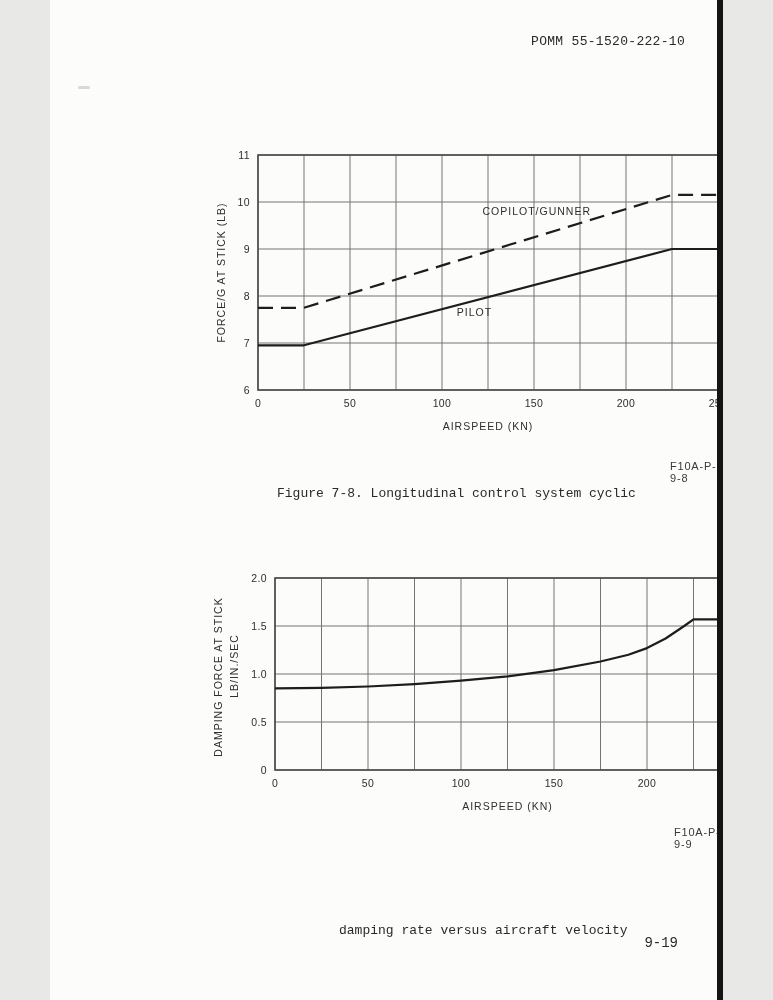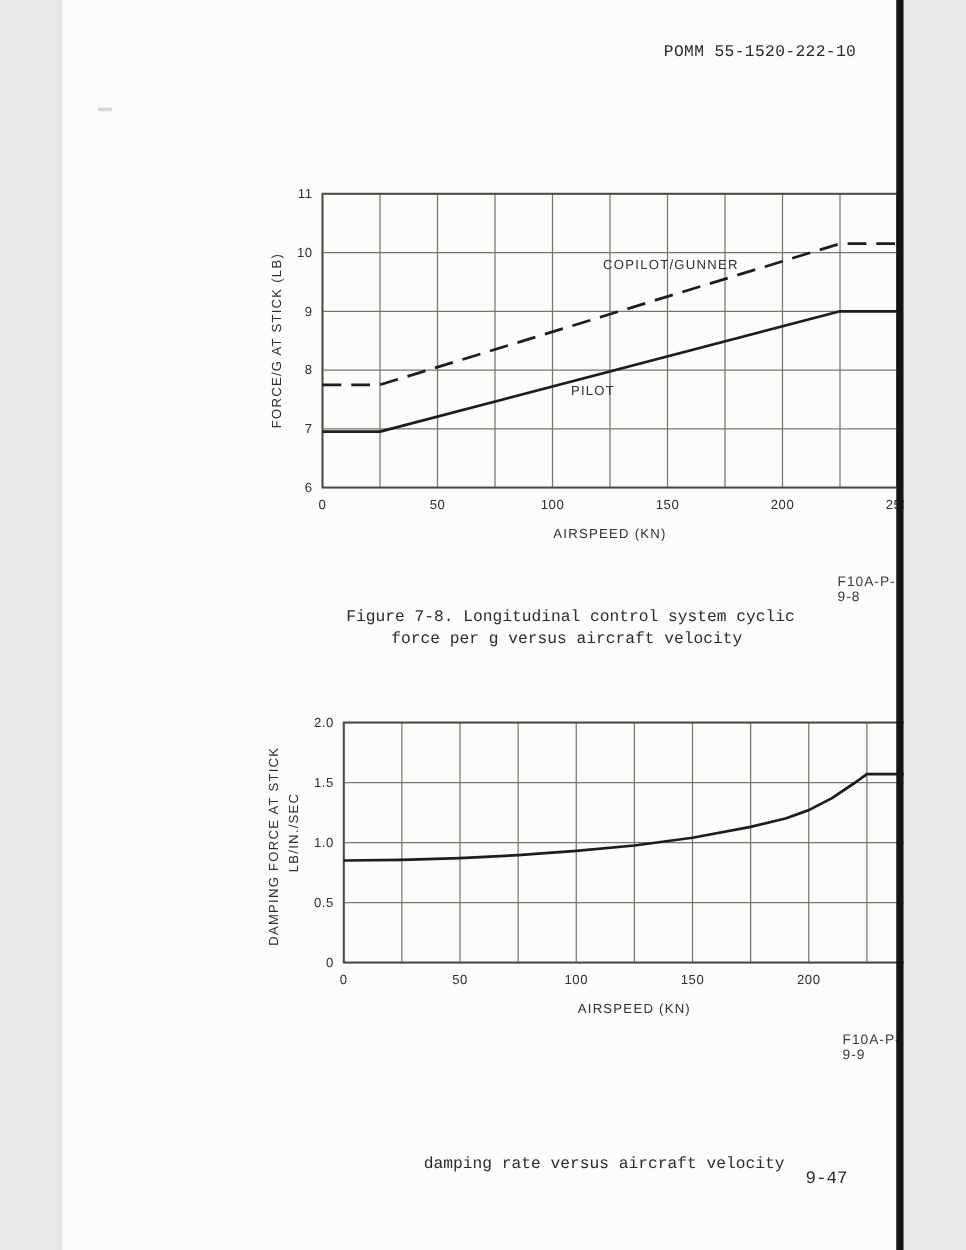--- a/index.html
+++ b/index.html
@@ -73,21 +73,20 @@
       <text x="298" y="290" text-anchor="middle" class="axis-title">AIRSPEED (KN)</text>
       <text x="35" y="132.5" text-anchor="middle" class="axis-title" transform="rotate(-90 35 132.5)">FORCE/G AT STICK (LB)</text>
       <polyline points="68.0,167.8 114.0,167.8 482.0,54.9 528.0,54.9" fill="none" stroke="#1d1d1b" stroke-width="2.2" stroke-linejoin="round" stroke-dasharray="15 8"></polyline>
       <text x="292.48" y="75.15999999999997" class="series-label">COPILOT/GUNNER</text>
       <polyline points="68.0,205.3 114.0,205.3 482.0,109.0 528.0,109.0" fill="none" stroke="#1d1d1b" stroke-width="2.2" stroke-linejoin="round"></polyline>
       <text x="266.72" y="175.74" class="series-label">PILOT</text>
     </svg>
   <div class="plate plate-0">F10A-P-9-8</div>
   <div class="typewriter caption caption-0">
     <div>Figure 7-8.  Longitudinal control system cyclic</div>
-    <div class="cap-indent-0">force per g versus aircraft velocity</div>
   </div>
 
   <svg id="chart-svg-1" class="chart" width="560" height="255">
       <line x1="77" y1="13" x2="77" y2="205" stroke="#757570" stroke-width="1"></line>
       <line x1="123.5" y1="13" x2="123.5" y2="205" stroke="#757570" stroke-width="1"></line>
       <line x1="170" y1="13" x2="170" y2="205" stroke="#757570" stroke-width="1"></line>
       <line x1="216.5" y1="13" x2="216.5" y2="205" stroke="#757570" stroke-width="1"></line>
       <line x1="263" y1="13" x2="263" y2="205" stroke="#757570" stroke-width="1"></line>
       <line x1="309.5" y1="13" x2="309.5" y2="205" stroke="#757570" stroke-width="1"></line>
       <line x1="356" y1="13" x2="356" y2="205" stroke="#757570" stroke-width="1"></line>
@@ -115,16 +114,16 @@
       <text x="309.5" y="245" text-anchor="middle" class="axis-title">AIRSPEED (KN)</text>
       <text x="24" y="112" text-anchor="middle" class="axis-title" transform="rotate(-90 24 112)">DAMPING FORCE AT STICK</text>
       <text x="40" y="101" text-anchor="middle" class="axis-title" transform="rotate(-90 40 101)">LB/IN./SEC</text>
       <polyline points="77.0,123.4 123.5,122.9 170.0,121.5 216.5,119.1 263.0,115.7 309.5,111.4 356.0,105.2 402.5,96.5 430.4,89.8 449.0,83.1 467.6,73.5 486.2,61.0 495.5,54.3 542.0,54.3" fill="none" stroke="#1d1d1b" stroke-width="2.2" stroke-linejoin="round"></polyline>
     </svg>
   <div class="plate plate-1">F10A-P-9-9</div>
   <div class="typewriter caption caption-1">
     <div class="cap-indent-1">damping rate versus aircraft velocity</div>
   </div>
 
-  <div class="typewriter pagenum">9-47</div>
+  <div class="typewriter pagenum">9-19</div>
 
   <div class="edge"></div>
 </div>
 
 </body></html>

